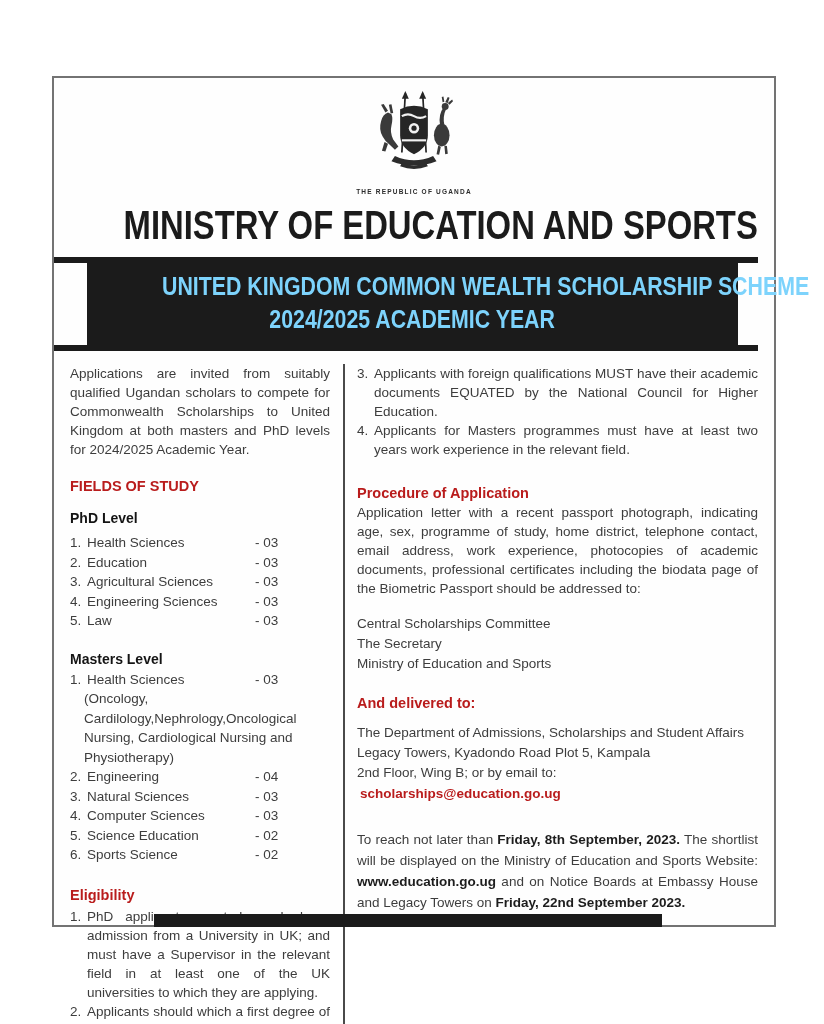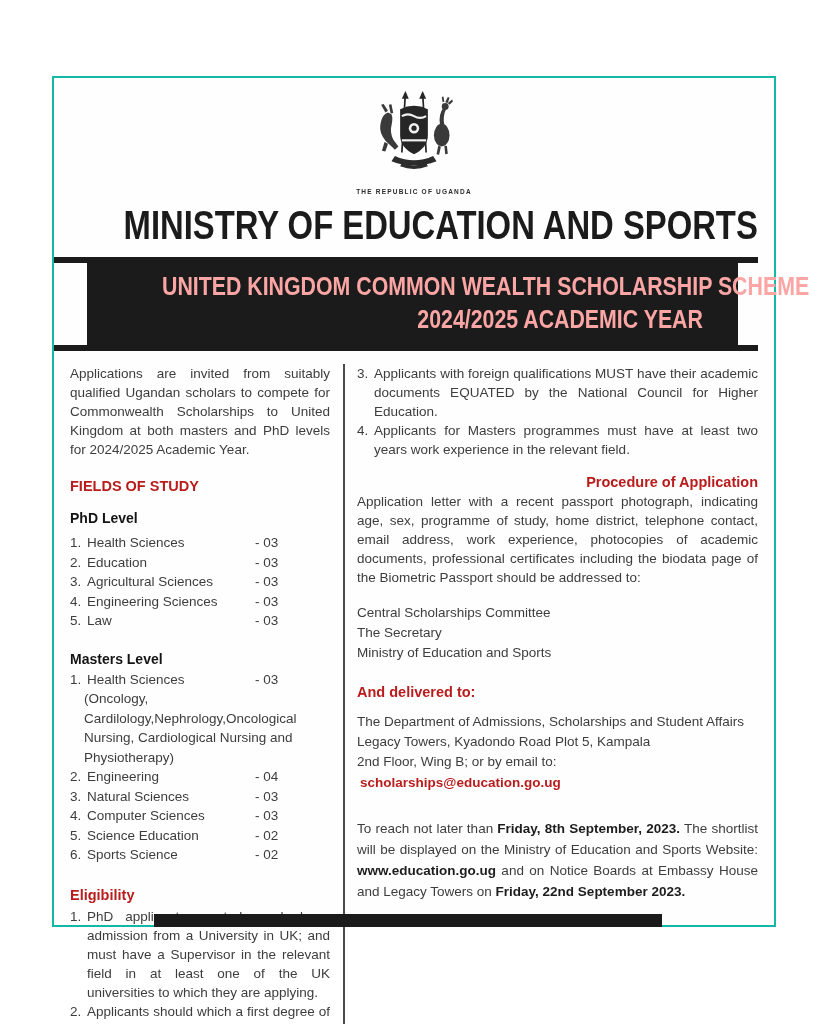--- a/index.html
+++ b/index.html
@@ -4,40 +4,40 @@
 <style>
   * { margin:0; padding:0; box-sizing:border-box; }
   html,body { background:#ffffff; }
   body {
     width:824px; height:1024px; position:relative;
     font-family:"Liberation Sans", sans-serif;
     color:#3d3d3d; overflow:hidden;
   }
   .sheet {
     position:absolute; left:52px; top:76px; width:724px; height:851px;
-    border:2px solid #14b8a6; background:#fefefe;
+    border:2px solid #737373; background:#fefefe;
     display:flex; flex-direction:column;
   }
   
   .crest-wrap { text-align:center; margin-top:12px; }
   .crest-caption {
     font-size:6.5px; font-weight:bold; color:#2b2b2b;
     letter-spacing:1.2px; margin-top:2px;
   }
   
   .ministry {
     text-align:center; margin-top:10px; color:#1b1b1b;
     font-size:40px; font-weight:800; line-height:1; white-space:nowrap;
   }
   .cond { display:inline-block; transform:scaleX(0.82); transform-origin:center; }
   
   .banner-block { margin-top:12px; }
   .rule { height:6px; background:#1b1b1b; margin-right:16px; }
   .banner {
-    background:#1b1b1b; color:#fca5a5; text-align:right;
+    background:#1b1b1b; color:#7dd3fc; text-align:center;
     margin:0 36px 0 33px; padding:7px 4px 10px;
   }
   .banner .bl { font-weight:800; line-height:1.25; white-space:nowrap; }
   .banner .bl1 { font-size:26px; }
   .banner .bl2 { font-size:26px; }
   
   .columns { display:flex; flex:1; padding-top:13px; align-items:stretch; }
   .col-left  { width:289px; padding:0 13px 0 16px; }
   .col-right { flex:1; padding:0 16px 0 12px; border-left:2px solid #4a4a4a; }
   p.justify { text-align:justify; }
@@ -53,21 +53,21 @@
   
   .nitem { display:flex; font-size:13.5px; line-height:19px; }
   .nitem .n { width:17px; flex:0 0 auto; }
   .nitem .t { flex:1; text-align:justify; }
   
   .intro { margin-bottom:19px; }
   .h-fields { margin:14px 0 16px; }
   .h-phd { margin-bottom:7px; }
   .h-masters { margin-top:20px; margin-bottom:3px; }
   .h-elig { margin-top:22px; margin-bottom:4px; }
-  .h-proc { margin-top:15px; margin-bottom:2px;text-align:right; }
+  .h-proc { margin-top:26px; margin-bottom:2px; }
   .addr { margin-top:16px; font-size:13.5px; line-height:20px; }
   .h-del { margin-top:21px; margin-bottom:12px; }
   .del-lines { font-size:13.5px; line-height:20px; }
   .email { font-weight:800; color:#b91c1c; padding-left:3px; margin-top:1px; font-size:13.5px; }
   .closing { margin-top:25px; font-size:13.5px; line-height:21px; }
   .closing b, .strong { font-weight:800; color:#1d1d1d; }
   
   .bottom-bar {
     position:absolute; left:100px; width:508px; height:13px; bottom:-2px;
     background:#1b1b1b;

